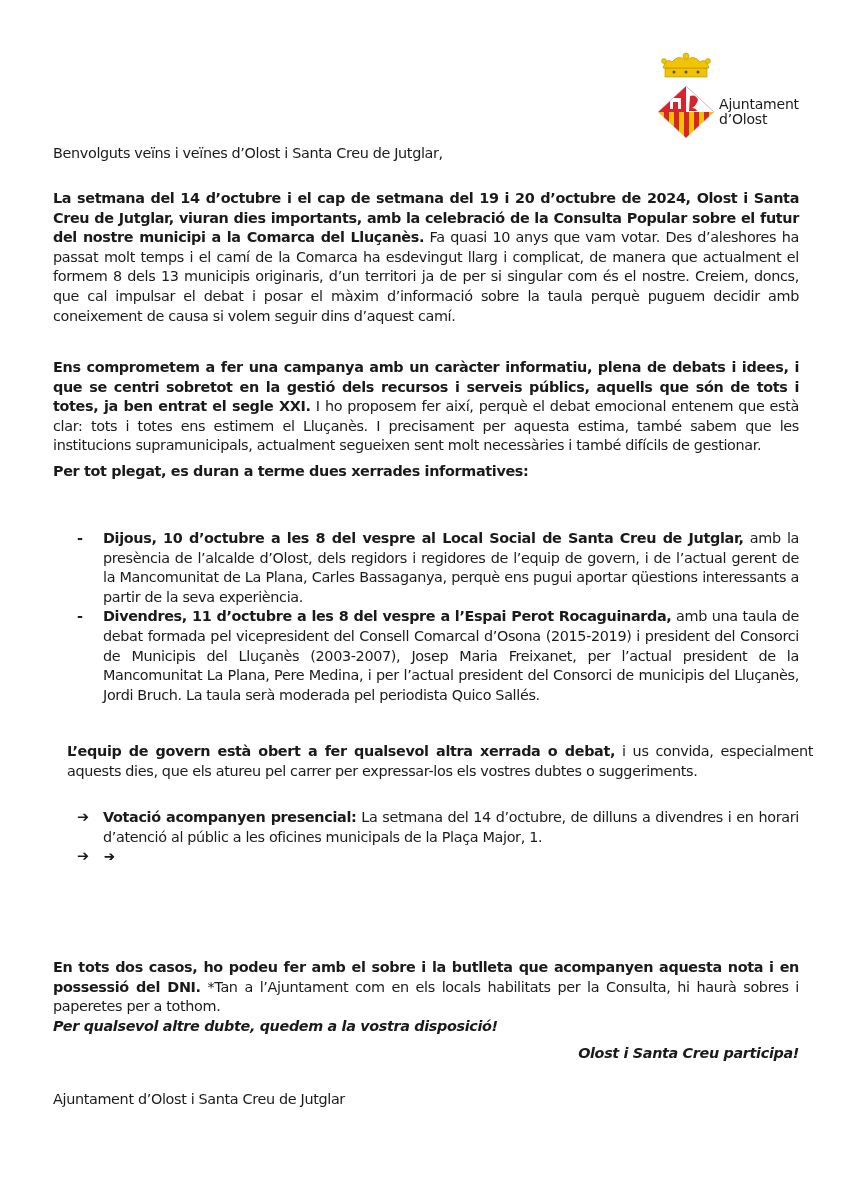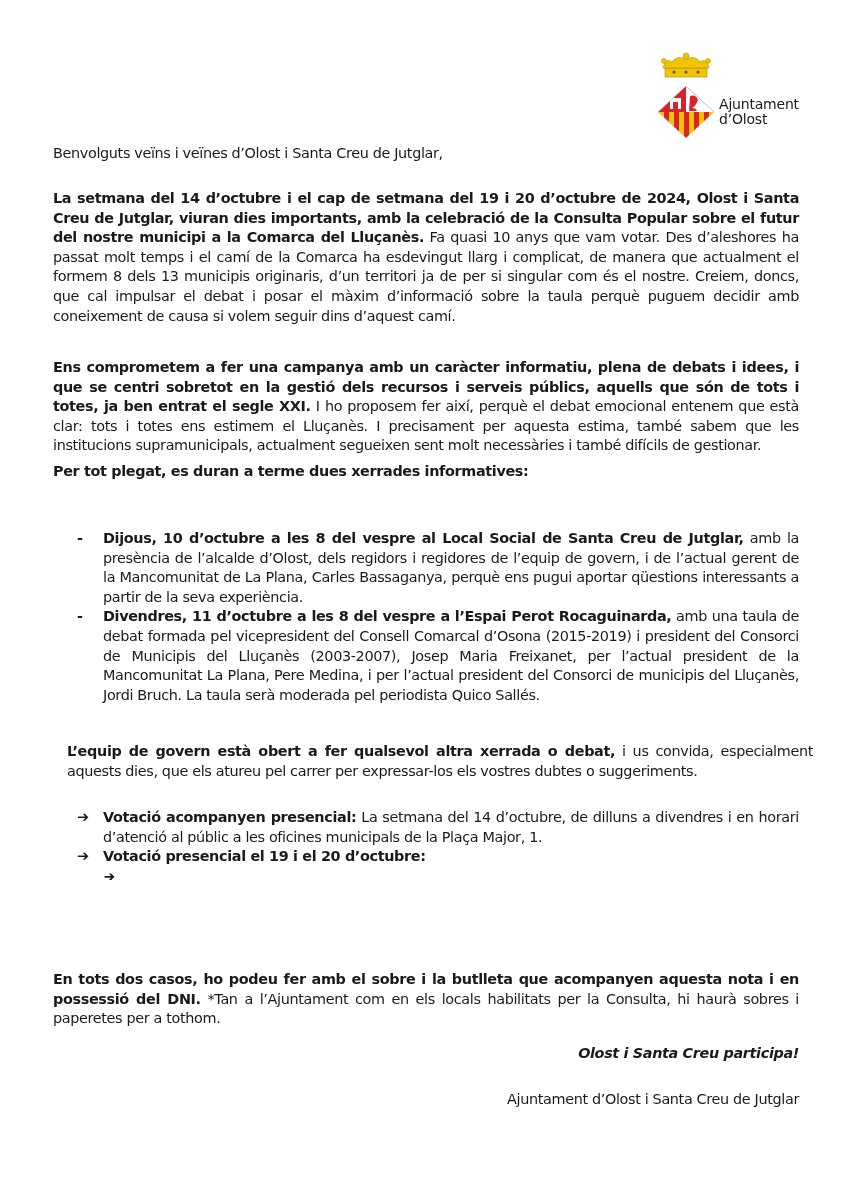--- a/index.html
+++ b/index.html
@@ -27,25 +27,25 @@
   .para3 { position: absolute; top: 462px; left: 0; }
   .bullets { position: absolute; top: 529px; left: 0; width: 746px; }
   .bullet { position: relative; padding-left: 50px; margin-bottom: 0; }
   .bullet .dash { position: absolute; left: 24px; top: 0; font-weight: bold; font-size: 14.4px; line-height: 19.6px; }
   .para4 { position: absolute; top: 742px; left: 14px; width: 746px; }
   .para5 { position: absolute; top: 808px; left: 0; width: 746px; }
   .vote { position: relative; padding-left: 50px; }
   .vote .arrow { position: absolute; left: 24px; top: 0; font-weight: bold; font-size: 14.4px; line-height: 19.6px; }
   .subvote { position: relative; padding-left: 77px; }
   .subvote .arrow { position: absolute; left: 51px; top: 0; font-size: 13px; line-height: 19.6px; }
-  .para6 { position: absolute; top: 958px; left: 0; width: 746px; margin-top: 12px; }
+  .para6 { position: absolute; top: 958px; left: 0; width: 746px; }
   .para6 i b, .closing i b { font-style: italic; }
   .closing { position: absolute; top: 1044px; left: 0; width: 746px; text-align: right; }
   .signature { position: absolute; top: 1090px; left: 0; width: 746px; text-align: right; }
-  .signature p { text-align: right; }
+  .signature p { text-align: left; }
 </style>
 </head>
 <body>
 
 <div class="logo">
   <svg width="60" height="90" viewBox="0 0 60 90">
 
     <g>
       <rect x="9" y="16" width="42" height="9" fill="#f2c400" stroke="#b08a00" stroke-width="0.6"></rect>
       <path d="M7 16 Q10 5 16 10 Q22 2 30 8 Q38 2 44 10 Q50 5 53 16 Z" fill="#f2c400" stroke="#b08a00" stroke-width="0.6"></path>
@@ -96,27 +96,28 @@
 
   <div class="bullets">
     <p class="bullet"><span class="dash">-</span><b>Dijous, 10 d’octubre a les 8 del vespre al Local Social de Santa Creu de Jutglar,</b><span> amb la presència de l’alcalde d’Olost, dels regidors i regidores de l’equip de govern, i de l’actual gerent de la Mancomunitat de La Plana, Carles Bassaganya, perquè ens pugui aportar qüestions interessants a partir de la seva experiència.</span></p>
     <p class="bullet"><span class="dash">-</span><b>Divendres, 11 d’octubre a les 8 del vespre a l’Espai Perot Rocaguinarda,</b><span> amb una taula de debat formada pel vicepresident del Consell Comarcal d’Osona (2015-2019) i president del Consorci de Municipis del Lluçanès (2003-2007), Josep Maria Freixanet, per l’actual president de la Mancomunitat La Plana, Pere Medina, i per l’actual president del Consorci de municipis del Lluçanès, Jordi Bruch. La taula serà moderada pel periodista Quico Sallés.</span></p>
   </div>
 
   <p class="para4"><b>L’equip de govern està obert a fer qualsevol altra xerrada o debat,</b><span> i us convida, especialment aquests dies, que els atureu pel carrer per expressar-los els vostres dubtes o suggeriments.</span></p>
 
   <div class="para5">
     <p class="vote"><span class="arrow">➔</span><b>Votació acompanyen presencial:</b><span> La setmana del 14 d’octubre, de dilluns a divendres i en horari d’atenció al públic a les oficines municipals de la Plaça Major, 1.</span></p>
-    <p class="vote"><span class="arrow">➔</span><b>Votació presencial el 19 i el 20 d’octubre:</b></p>
+    <p class="vote"><span class="arrow">➔</span></p>
     <p class="subvote"><span class="arrow">➔</span></p>
     <p class="subvote"><span class="arrow">➔</span></p>
   </div>
 
   <div class="para6">
     <p><b>En tots dos casos, ho podeu fer amb el sobre i la butlleta que acompanyen aquesta nota i en possessió del DNI.</b><span> *Tan a l’Ajuntament com en els locals habilitats per la Consulta, hi haurà sobres i paperetes per a tothom.</span></p>
+    <p><i><b>Per qualsevol altre dubte, quedem a la vostra disposició!</b></i></p>
   </div>
 
   <p class="closing"><i><b>Olost i Santa Creu participa!</b></i></p>
 
   <div class="signature">
     <p>Ajuntament d’Olost i Santa Creu de Jutglar</p>
   </div>
 </div>
 
 </body></html>

